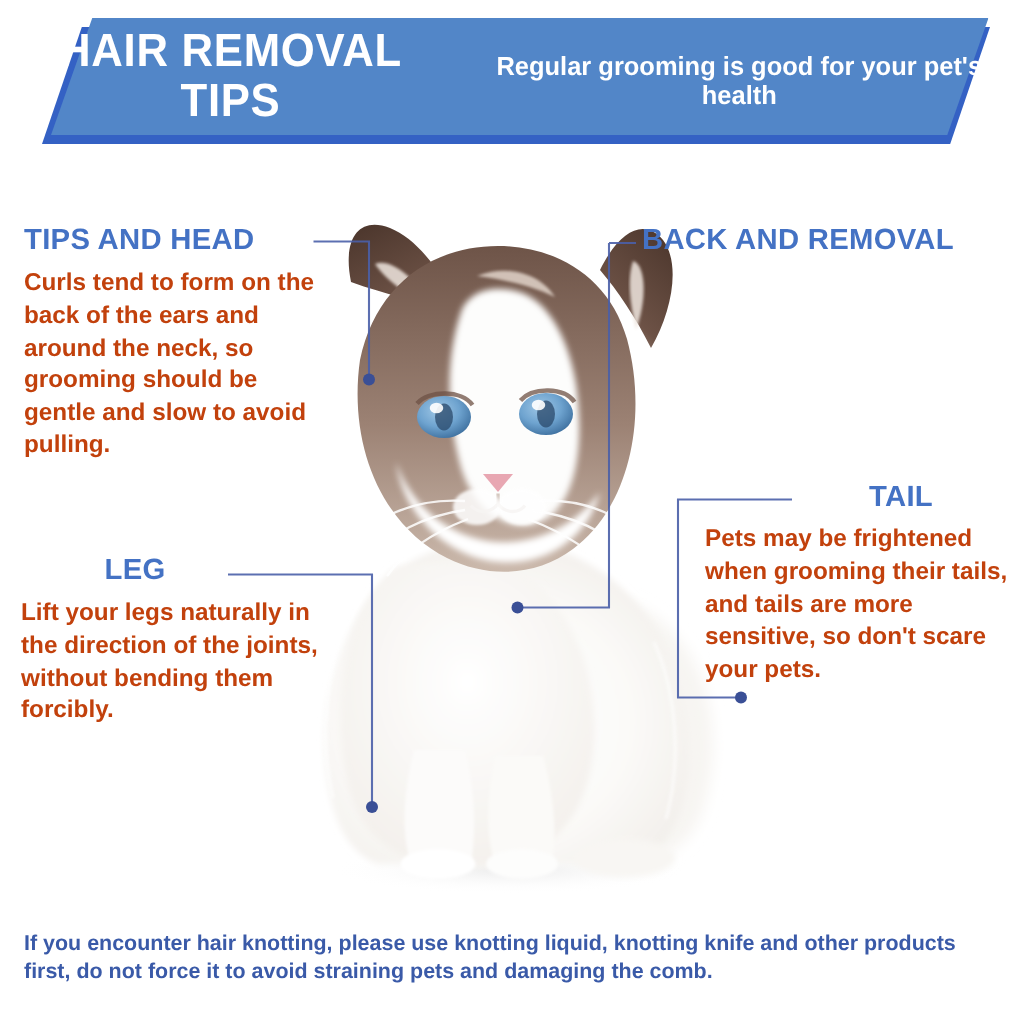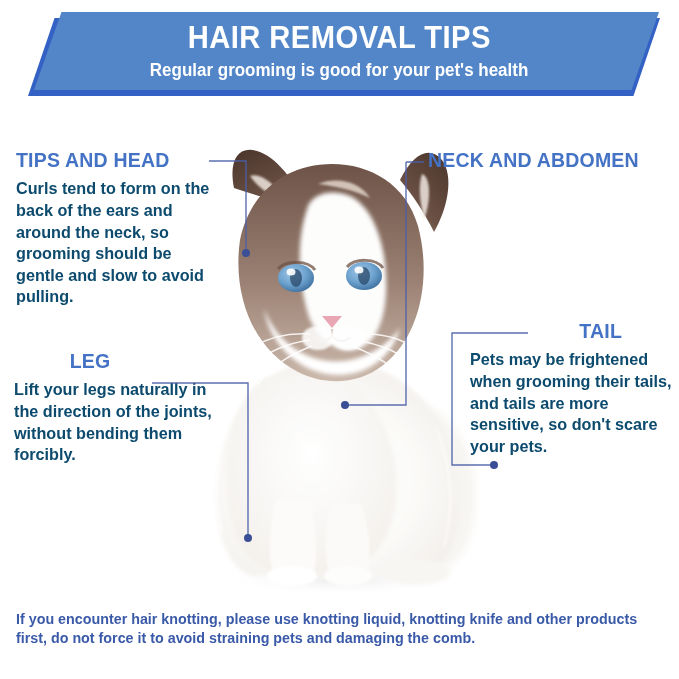--- a/index.html
+++ b/index.html
@@ -42,21 +42,21 @@
     background: #5286c8;
     -webkit-clip-path: polygon(4.4% 0, 100% 0, 95.6% 100%, 0 100%);
     clip-path: polygon(4.4% 0, 100% 0, 95.6% 100%, 0 100%);
   }
   #banner-text {
     position: absolute;
     left: 0; top: 12px;
     width: 679px;
     height: 78px;
     display: flex;
-    flex-direction: column;
+    flex-direction: row;
     align-items: center;
     justify-content: center;
     pointer-events: none;
   }
   #banner-title {
     color: #ffffff;
     font-size: 31px;
     font-weight: bold;
     letter-spacing: 0.5px;
     line-height: 1.05;
@@ -88,30 +88,30 @@
   .callout { position: absolute; }
   .callout-title {
     color: #4472c4;
     font-size: 19.5px;
     font-weight: bold;
     letter-spacing: 0.2px;
     line-height: 1.1;
     white-space: nowrap;
   }
   .callout-body {
-    color: #0c4a6e;
+    color: #c2410c;
     font-size: 16.2px;
     font-weight: bold;
     line-height: 1.33;
     margin-top: 7px;
   }
 
   #callout-neck      { left: 16px;  top: 150px; width: 205px; }
   #callout-back      { left: 428px; top: 150px; width: 248px; }
-  #callout-leg       { left: 14px;  top: 351px; width: 212px; }
+  #callout-leg       { left: 14px;  top: 370px; width: 212px; }
   #callout-leg .callout-title { text-align: center; width: 152px; }
   #callout-tail      { left: 470px; top: 321px; width: 206px; }
   #callout-tail .callout-title { text-align: right; width: 152px; }
 
   
   #connectors {
     position: absolute;
     left: 0; top: 0;
     width: 679px; height: 679px;
     pointer-events: none;
@@ -128,21 +128,21 @@
     color: #4472c4;
     font-size: 15px;
     font-weight: bold;
     line-height: 1.25;
   }
   #footer-body {
     color: #3a5aa8;
     font-size: 14.3px;
     font-weight: bold;
     line-height: 1.3;
-    margin-top: 2px;
+    margin-top: 12px;
   }
 </style>
 </head>
 <body>
 
 <div id="banner">
   <div id="banner-shadow"></div>
   <div id="banner-main"></div>
   <div id="banner-text">
     <div id="banner-title">HAIR REMOVAL TIPS</div>
@@ -270,21 +270,21 @@
     </g>
   </svg>
 </div>
 
 <div class="callout" id="callout-neck">
   <div class="callout-title">TIPS AND HEAD</div>
   <div class="callout-body">Curls tend to form on the back of the ears and around the neck, so grooming should be gentle and slow to avoid pulling.</div>
 </div>
 
 <div class="callout" id="callout-back">
-  <div class="callout-title">NECK AND ABDOMEN</div>
+  <div class="callout-title">BACK AND REMOVAL</div>
 </div>
 
 <div class="callout" id="callout-leg">
   <div class="callout-title">LEG</div>
   <div class="callout-body">Lift your legs naturally in the direction of the joints, without bending them forcibly.</div>
 </div>
 
 <div class="callout" id="callout-tail">
   <div class="callout-title">TAIL</div>
   <div class="callout-body">Pets may be frightened when grooming their tails, and tails are more sensitive, so don't scare your pets.</div>

